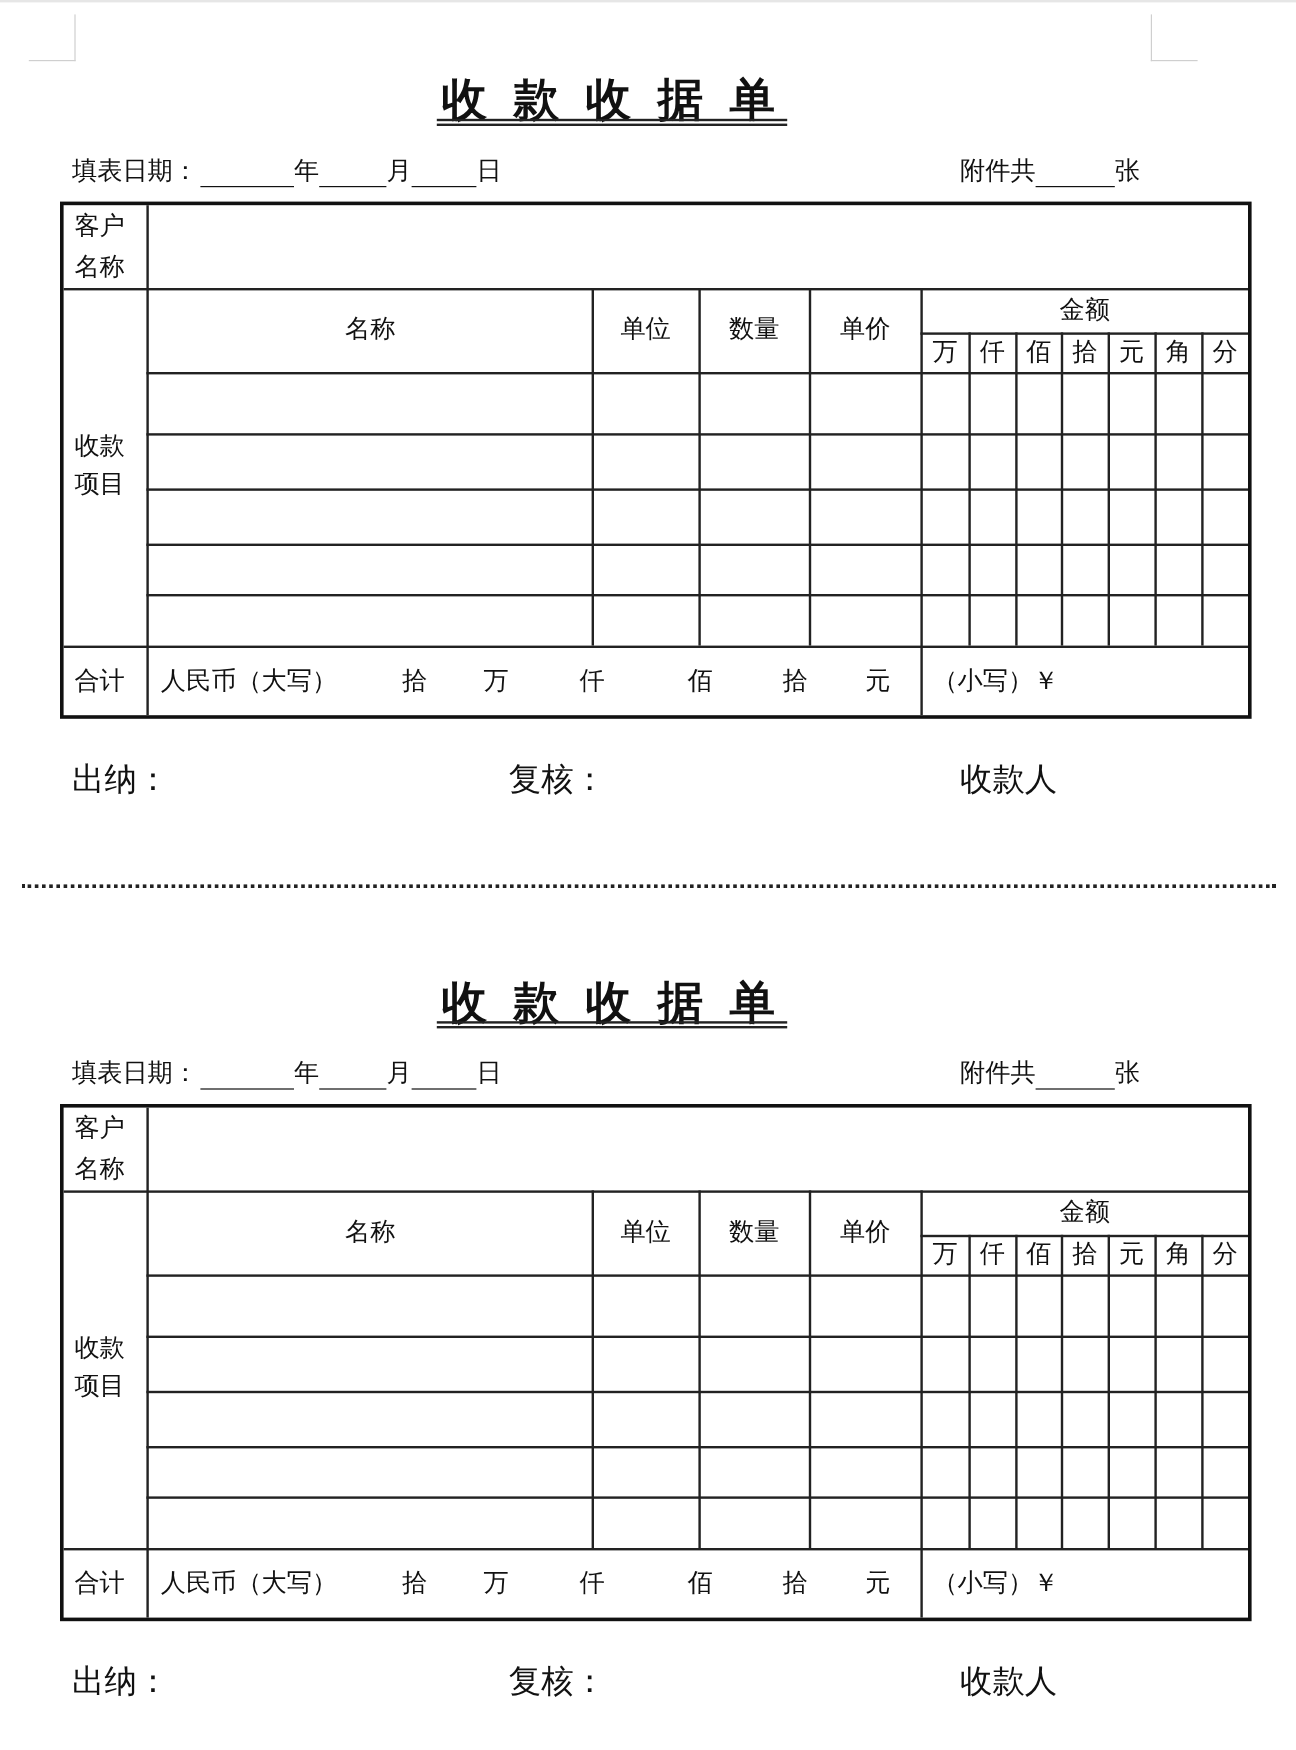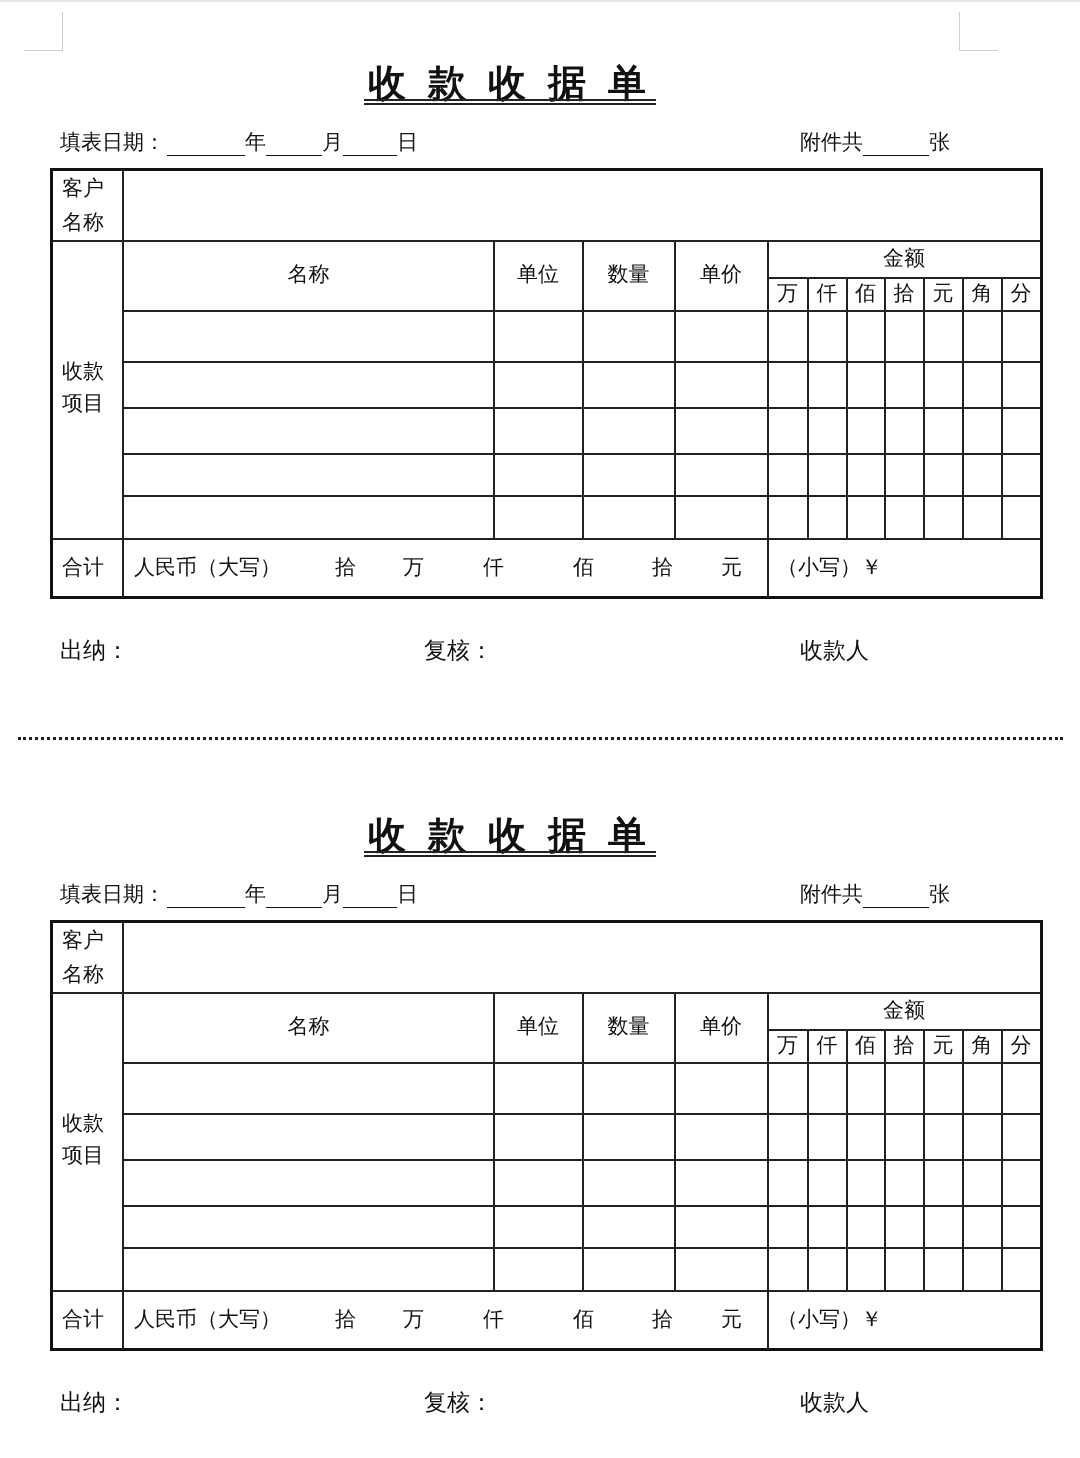--- a/index.html
+++ b/index.html
@@ -17,21 +17,21 @@
               box-shadow:0 4px 0 #222; }
   .meta { position:absolute; top:128px; font-size:21px; line-height:28px; white-space:nowrap; }
   .blank { display:inline-block; border-bottom:1.5px solid #111; height:22px; vertical-align:bottom; }
   .tbl { position:absolute; left:50px; top:168px; width:987px; height:425px;
          border:3px solid #111; }
   .hl { position:absolute; height:1.5px; background:#222; }
   .vl { position:absolute; width:1.5px; background:#222; }
   .lbl { position:absolute; font-size:21px; line-height:30px; white-space:nowrap; }
   .cell { position:absolute; }
   .center { text-align:center; }
-  .sig { position:absolute; top:636px; font-size:23px; line-height:28px; }
+  .sig { position:absolute; top:636px; font-size:27px; line-height:28px; }
   .dotted { position:absolute; left:18px; top:737px; width:1045px; height:0;
             border-top:3px dotted #222; }
 </style>
 </head>
 <body>
 
 <div class="topline"></div>
 <div class="corner tl"></div>
 <div class="corner tr"></div>
 

